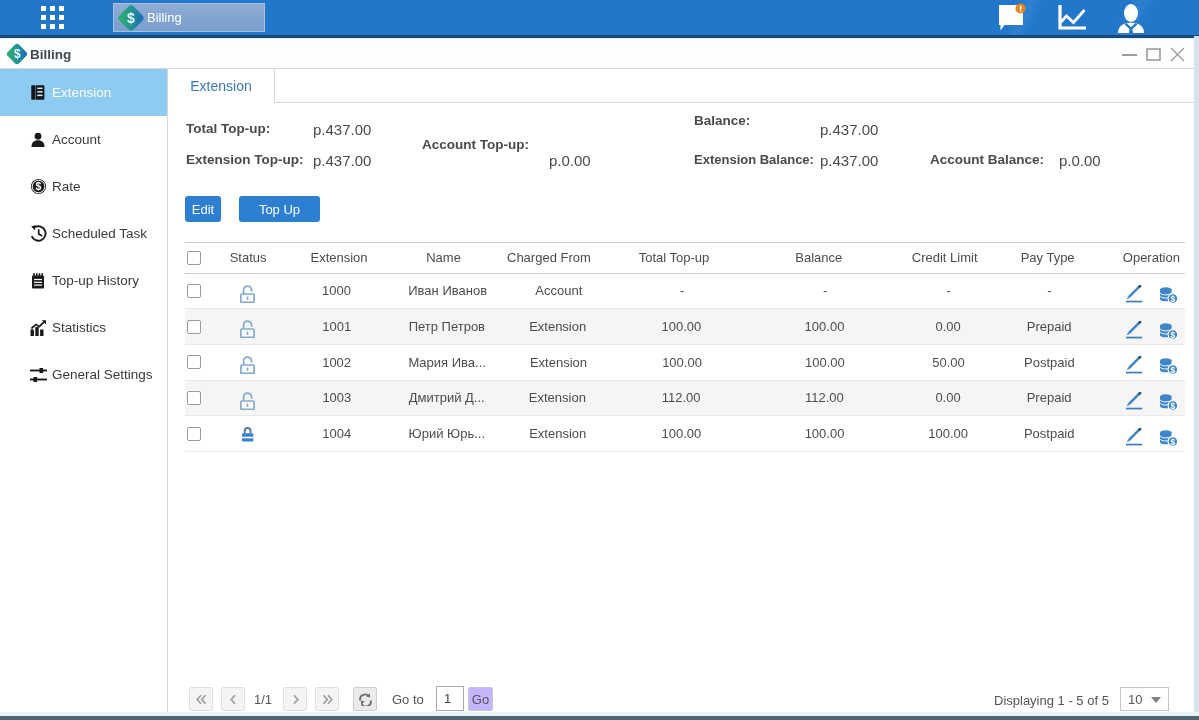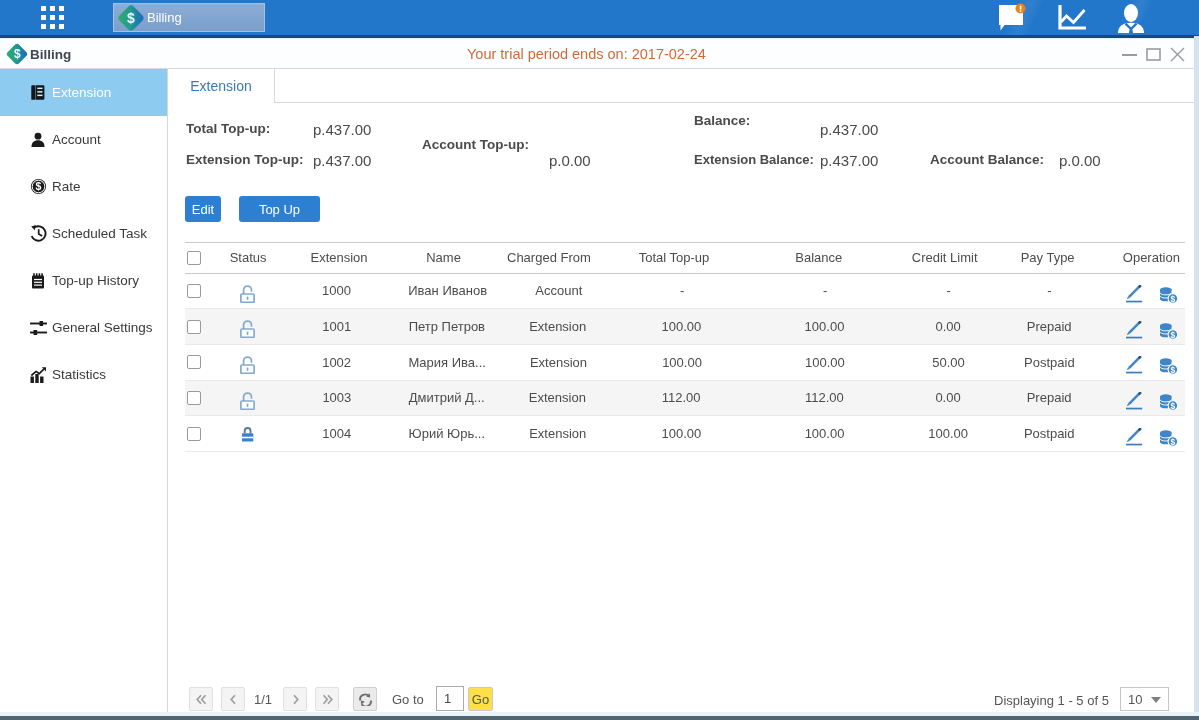--- a/index.html
+++ b/index.html
@@ -66,21 +66,21 @@
 .cb { width:14px; height:14px; border:1px solid #9a9a9a; border-radius:2px; background:#fff; margin-left:2px; }
 .ops { display:flex; justify-content:center; align-items:center; gap:16px; position:relative; top:3px; }
 
 
 .pgbtn { position:absolute; top:618px; width:24px; height:24px; background:#f4f4f4;
   border:1px solid #e0e0e0; border-radius:2px; color:#9e9e9e; font-size:16px;
   display:flex; align-items:center; justify-content:center; }
 .pgtxt { position:absolute; font-size:13px; color:#555; }
 #goinput { position:absolute; left:268px; top:617px; width:28px; height:25px; border:1px solid #ababab;
   font-size:13px; color:#444; padding-left:7px; display:flex; align-items:center; background:#fff; }
-#gobtn { position:absolute; left:300px; top:618px; width:25px; height:24px; background:#fde047;
+#gobtn { position:absolute; left:300px; top:618px; width:25px; height:24px; background:#c4b5fd;
   border:1px solid #c9c9c9; border-radius:2px; color:#555; font-size:13px;
   display:flex; align-items:center; justify-content:center; }
 #dropdown { position:absolute; left:952px; top:618px; width:49px; height:24px; border:1px solid #c6c6c6;
   background:#fff; font-size:13px; color:#555; display:flex; align-items:center; padding-left:7px; }
 #dropdown .tri { position:absolute; right:7px; top:9px; width:0; height:0;
   border-left:5px solid transparent; border-right:5px solid transparent; border-top:6px solid #808080; }
 
 
 #rframe { position:absolute; right:0; top:36px; width:5px; height:678px; background:#d5e3ef; }
 #bframe1 { position:absolute; left:0; top:712px; width:1199px; height:4px; background:#eaf3fa; }
@@ -128,21 +128,20 @@
     <path d="M11.2 20.8 L16 25.3 L20.8 20.8 L22.4 22.6 L16 28.6 L9.6 22.6 Z" fill="#2277cb"></path>
     <path d="M14.9 25.8 h2.2 l1 5.2 h-4.2 z" fill="#2277cb"></path>
   </svg>
 </div>
 
 <div id="titlebar">
   <div class="diamond">
       <span>$</span>
     </div>
   <span id="apptitle">Billing</span>
-  <div id="trial">Your trial period ends on: 2017-02-24</div>
   <div id="winbtns">
     <svg class="abs" style="right:48px; top:15px;" width="15" height="3">
         <rect width="15" height="2" fill="#9b9b9b"></rect>
       </svg>
     <svg class="abs" style="right:24px; top:9px;" width="15" height="13">
         <rect x="1" y="1" width="13" height="11" fill="none" stroke="#9b9b9b" stroke-width="1.6"></rect>
       </svg>
     <svg class="abs" style="right:0px; top:8px;" width="15" height="15">
         <path d="M1 1 L14 14 M14 1 L1 14" stroke="#9b9b9b" stroke-width="1.4"></path>
       </svg>
@@ -198,41 +197,41 @@
         </g>
       <g stroke="#fff" stroke-width="1.2">
           <line x1="4" y1="6.5" x2="12" y2="6.5"></line>
           <line x1="4" y1="9.3" x2="12" y2="9.3"></line>
           <line x1="4" y1="12.1" x2="12" y2="12.1"></line>
         </g>
     </svg>
     <span class="txt">Top-up History</span>
   </div>
   <div class="mitem">
+    <svg width="17" height="16" viewBox="0 0 17 16">
+        <g fill="#1a1a1a">
+      <rect x="0.5" y="9.5" width="3.4" height="6.5"></rect>
+      <rect x="5.3" y="7" width="3.4" height="9"></rect>
+      <rect x="10.1" y="9.5" width="3.4" height="6.5"></rect>
+      <path d="M0.8 7.8 L5.9 3.4 L9.2 5.6 L13.2 1.6 L14.4 2.8 L9.4 7.8 L6.1 5.6 L1.9 9.2 Z"></path>
+      <path d="M11.8 0.2 L16 0.2 L16 4.4 Z"></path>
+    </g>
+      </svg>
+    <span class="txt">Statistics</span>
+  </div>
+  <div class="mitem">
     <svg width="17" height="14" viewBox="0 0 17 14">
         <g stroke="#1a1a1a" stroke-width="1.9">
       <line x1="0" y1="2.5" x2="17" y2="2.5"></line>
           <line x1="0" y1="11.5" x2="17" y2="11.5"></line>
         </g>
       <rect x="9.5" y="0" width="3.6" height="5" fill="#1a1a1a"></rect>
       <rect x="3.5" y="9" width="3.6" height="5" fill="#1a1a1a"></rect>
     </svg>
     <span class="txt">General Settings</span>
-  </div>
-  <div class="mitem">
-    <svg width="17" height="16" viewBox="0 0 17 16">
-        <g fill="#1a1a1a">
-      <rect x="0.5" y="9.5" width="3.4" height="6.5"></rect>
-      <rect x="5.3" y="7" width="3.4" height="9"></rect>
-      <rect x="10.1" y="9.5" width="3.4" height="6.5"></rect>
-      <path d="M0.8 7.8 L5.9 3.4 L9.2 5.6 L13.2 1.6 L14.4 2.8 L9.4 7.8 L6.1 5.6 L1.9 9.2 Z"></path>
-      <path d="M11.8 0.2 L16 0.2 L16 4.4 Z"></path>
-    </g>
-      </svg>
-    <span class="txt">Statistics</span>
   </div>
 </div>
 
 <div id="main">
   <div id="tab">Extension</div>
   <div id="tabline"></div>
 
   <div class="lab" style="left:18px; top:52px;">Total Top-up:</div>
   <div class="val" style="left:145px; top:52px;">p.437.00</div>
   <div class="lab" style="left:526px; top:44px;">Balance:</div>

